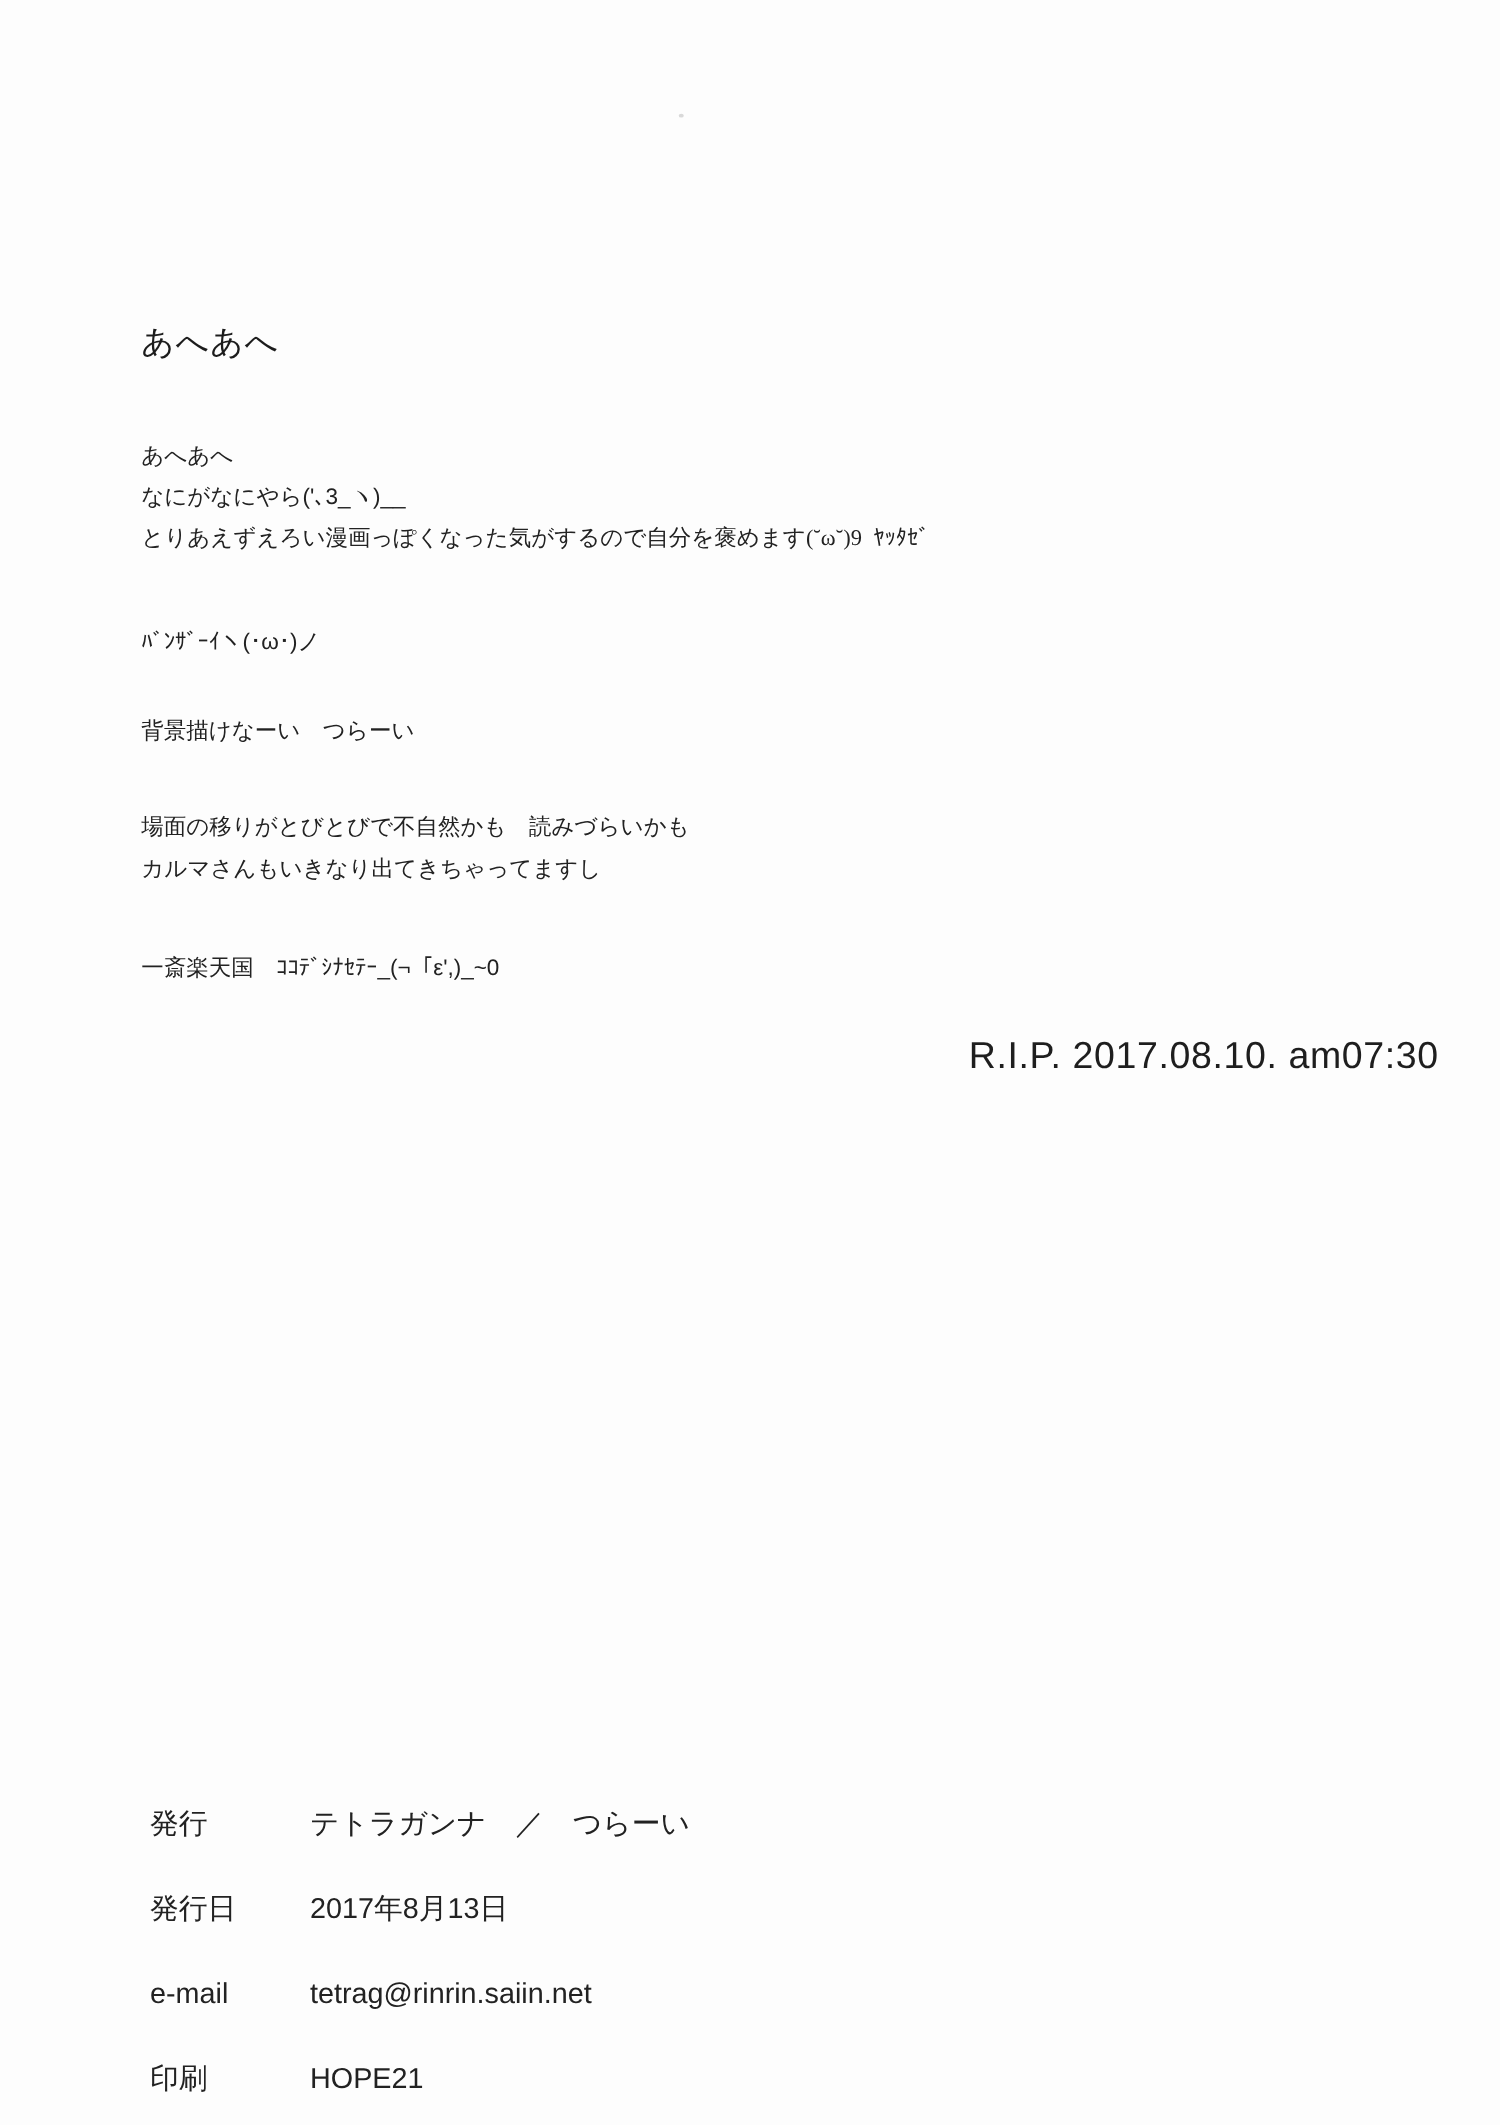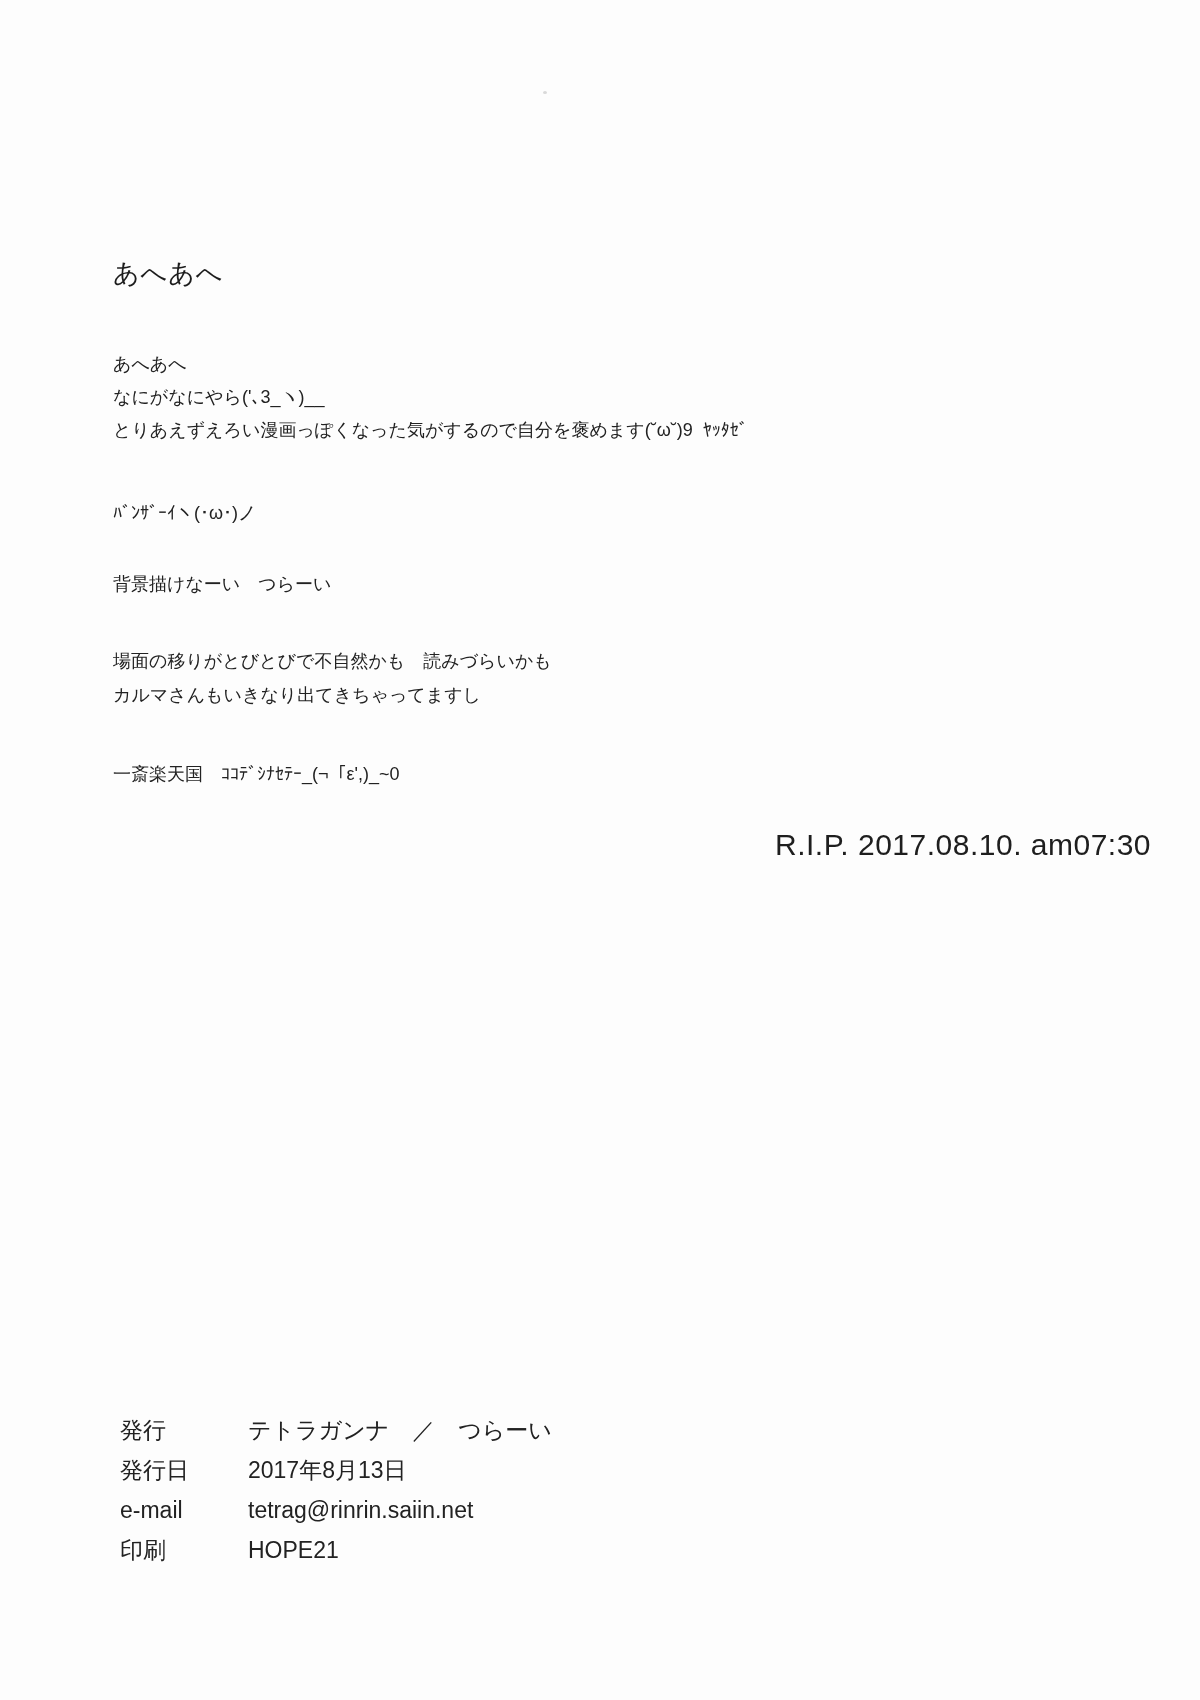--- a/index.html
+++ b/index.html
@@ -29,21 +29,21 @@
   .line {
     position: absolute;
     left: 113px;
     font-size: 18px;
     line-height: 32px;
     white-space: pre;
     color: #222222;
   }
   .l1 { top: 348px; }
   .l2 { top: 381px; }
-  .l3 { top: 414px; }
+  .l3 { top: 414px; font-family: Liberation Serif, serif; }
   .l4 { top: 497px; text-align: right; }
   .l5 { top: 568px; }
   .l6 { top: 645px; }
   .l7 { top: 679px; }
   .l8 { top: 758px; }
   .signoff {
     position: absolute;
     left: 775px;
     top: 828px;
     font-size: 30px;
@@ -56,20 +56,21 @@
     left: 120px;
     top: 1410px;
     font-size: 23px;
     color: #222222;
   }
   .colophon .row {
     display: grid;
     grid-template-columns: 128px auto;
     line-height: 40px;
     white-space: pre;
+    margin-top: 28px;
   }
   .speckle {
     position: absolute;
     left: 543px;
     top: 91px;
     width: 4px;
     height: 3px;
     border-radius: 50%;
     background: #d9d9d9;
   }

